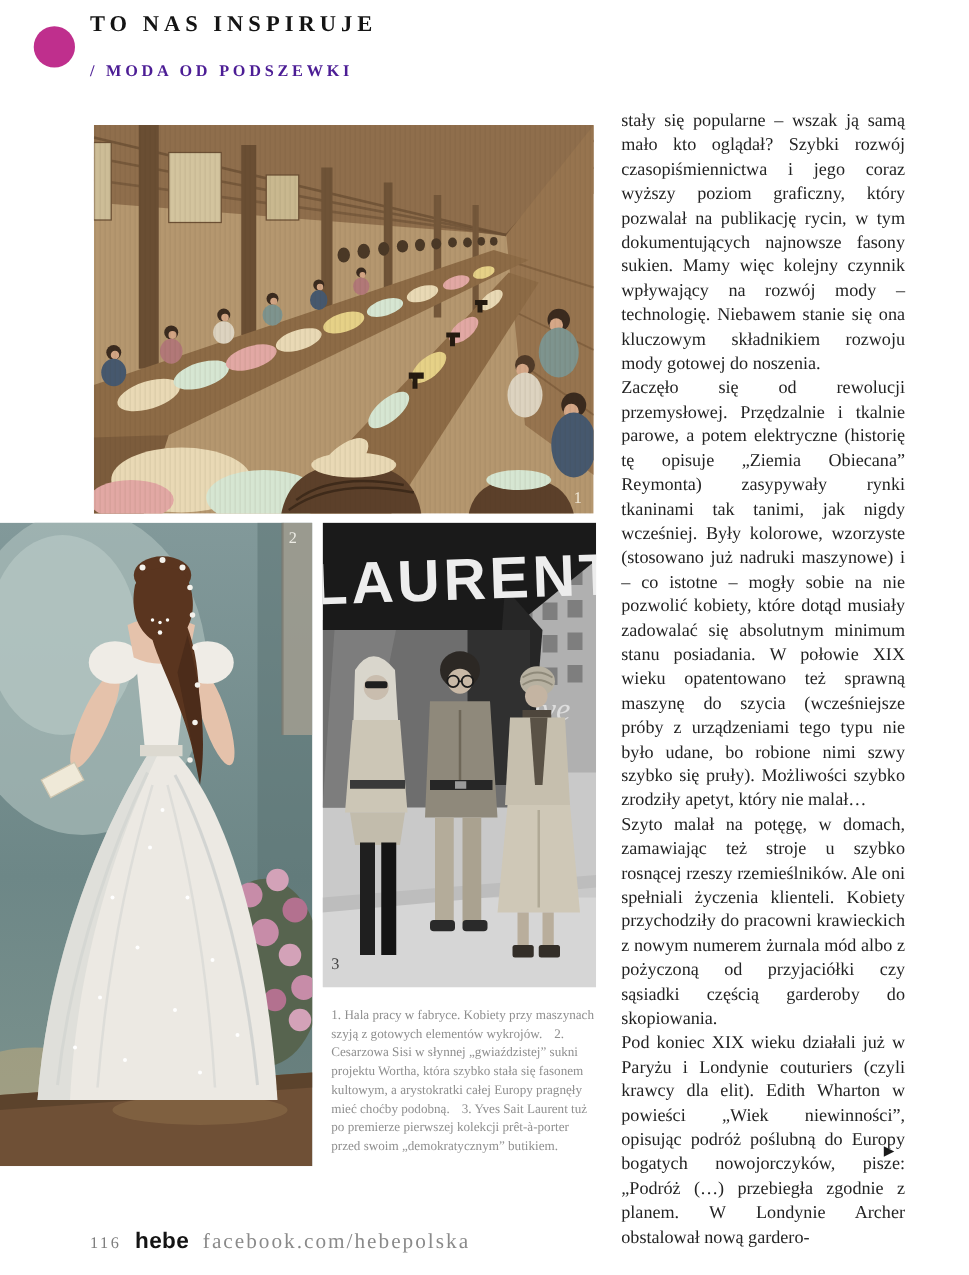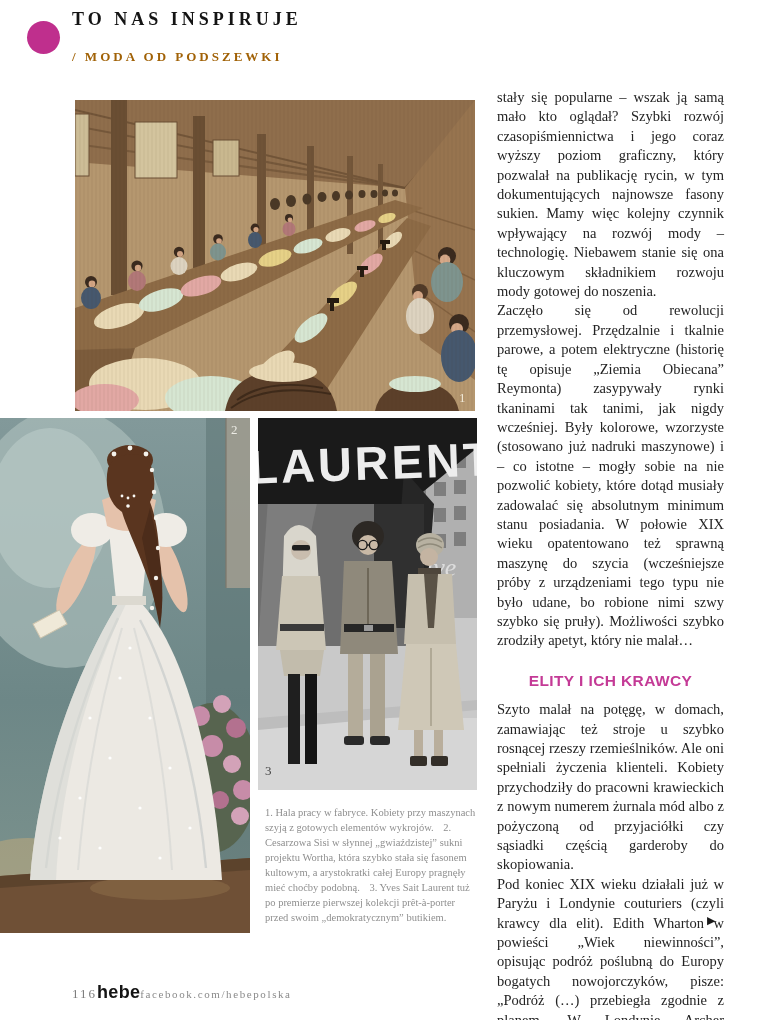--- a/index.html
+++ b/index.html
@@ -7,21 +7,21 @@
     width:775px;height:1020px;background:#ffffff;position:relative;
     font-family:"Liberation Serif", serif;overflow:hidden;
   }
   .abs{position:absolute;}
 
   
   .logo-dot{left:27px;top:21px;width:33px;height:33px;border-radius:50%;background:#bf2f8d;}
   .kicker{left:72px;top:9px;margin:0;font-family:"Liberation Serif",serif;font-weight:bold;
     font-size:18px;letter-spacing:4px;color:#141414;}
   .kicker-sub{left:72px;top:49px;font-family:"Liberation Serif",serif;font-weight:bold;
-    font-size:13px;letter-spacing:3px;color:#a16207;}
+    font-size:13px;letter-spacing:3px;color:#4c1d95;}
 
   
   .fig{overflow:hidden;}
   .fig svg{display:block;}
   .fig-factory{left:75px;top:100px;width:400px;height:311px;}
   .fig-sisi{left:0px;top:418px;width:250px;height:515px;}
   .fig-laurent{left:258px;top:418px;width:219px;height:372px;}
   .fig-label{font-family:"Liberation Serif",serif;font-size:13px;line-height:13px;}
   .lbl-1{left:459px;top:391px;color:#efe7d5;}
   .lbl-2{left:231px;top:423px;color:#ecebe4;}
@@ -36,25 +36,25 @@
   .article{left:497px;top:88px;width:227px;color:#232323;
     font-size:14.5px;line-height:19.4px;text-align:justify;hyphens:auto;-webkit-hyphens:auto;}
   .article p{margin:0;}
   .article .heading{display:block;text-align:center;margin:20px 0 10px 0;
     font-family:"Liberation Sans",sans-serif;font-weight:bold;font-size:15.5px;
     letter-spacing:0.4px;color:#c43a96;}
   .next-arrow{left:707px;top:914px;font-size:11px;color:#1a1a1a;
     font-family:"DejaVu Sans",sans-serif;}
 
   
-  .footer{left:72px;top:982px;display:flex;align-items:baseline;}
+  .footer{left:72px;top:982px;display:flex;align-items:baseline;gap:11px;}
   .page-num{font-family:"Liberation Serif",serif;font-size:13px;letter-spacing:2px;color:#7d7d7d;}
   .brand{font-family:"Liberation Sans",sans-serif;font-weight:bold;font-size:18px;
     letter-spacing:0.3px;color:#141414;}
-  .social{font-family:"Liberation Serif",serif;font-size:11px;letter-spacing:1.6px;color:#8a8a8a;}
+  .social{font-family:"Liberation Serif",serif;font-size:17px;letter-spacing:1.6px;color:#8a8a8a;}
 
   .sign-text{font-family:"Liberation Sans",sans-serif;font-weight:bold;}
   .sign-script{font-family:"Liberation Serif",serif;font-style:italic;}
 </style>
 </head>
 <body>
 
 <div>
 
   <div class="abs logo-dot"></div>
@@ -380,21 +380,20 @@
 
   <p class="abs caption">
     <span>1. Hala pracy w fabryce. Kobiety przy maszynach szyją z gotowych elementów wykrojów.</span>
     <span>2. Cesarzowa Sisi w słynnej „gwiaździstej” sukni projektu Wortha, która szybko stała się fasonem kultowym, a arystokratki całej Europy pragnęły mieć choćby podobną.</span>
     <span>3. Yves Sait Laurent tuż po premierze pierwszej kolekcji prêt-à-porter przed swoim „demokratycznym” butikiem.</span>
   </p>
 
   <div class="abs article">
     <p>stały się popularne – wszak ją samą mało kto oglądał? Szybki rozwój czasopiśmiennictwa i jego coraz wyższy poziom graficzny, który pozwalał na publikację rycin, w tym dokumentujących najnowsze fasony sukien. Mamy więc kolejny czynnik wpływający na rozwój mody – technologię. Niebawem stanie się ona kluczowym składnikiem rozwoju mody gotowej do noszenia.</p>
     <p>Zaczęło się od rewolucji przemysłowej. Przędzalnie i tkalnie parowe, a potem elektryczne (historię tę opisuje „Ziemia Obiecana” Reymonta) zasypywały rynki tkaninami tak tanimi, jak nigdy wcześniej. Były kolorowe, wzorzyste (stosowano już nadruki maszynowe) i – co istotne – mogły sobie na nie pozwolić kobiety, które dotąd musiały zadowalać się absolutnym minimum stanu posiadania. W połowie XIX wieku opatentowano też sprawną maszynę do szycia (wcześniejsze próby z urządzeniami tego typu nie było udane, bo robione nimi szwy szybko się pruły). Możliwości szybko zrodziły apetyt, który nie malał…</p>
-    <span class="heading">ELITY I ICH KRAWCY</span>
     <p>Szyto malał na potęgę, w domach, zamawiając też stroje u szybko rosnącej rzeszy rzemieślników. Ale oni spełniali życzenia klienteli. Kobiety przychodziły do pracowni krawieckich z nowym numerem żurnala mód albo z pożyczoną od przyjaciółki czy sąsiadki częścią garderoby do skopiowania.</p>
     <p>Pod koniec XIX wieku działali już w Paryżu i Londynie couturiers (czyli krawcy dla elit). Edith Wharton w powieści „Wiek niewinności”, opisując podróż poślubną do Europy bogatych nowojorczyków, pisze: „Podróż (…) przebiegła zgodnie z planem. W Londynie Archer obstalował nową gardero-</p>
   </div>
   <span class="abs next-arrow">▶</span>
 
   <div class="abs footer">
     <span class="page-num">116</span>
     <span class="brand">hebe</span>
     <span class="social">facebook.com/hebepolska</span>
   </div>

